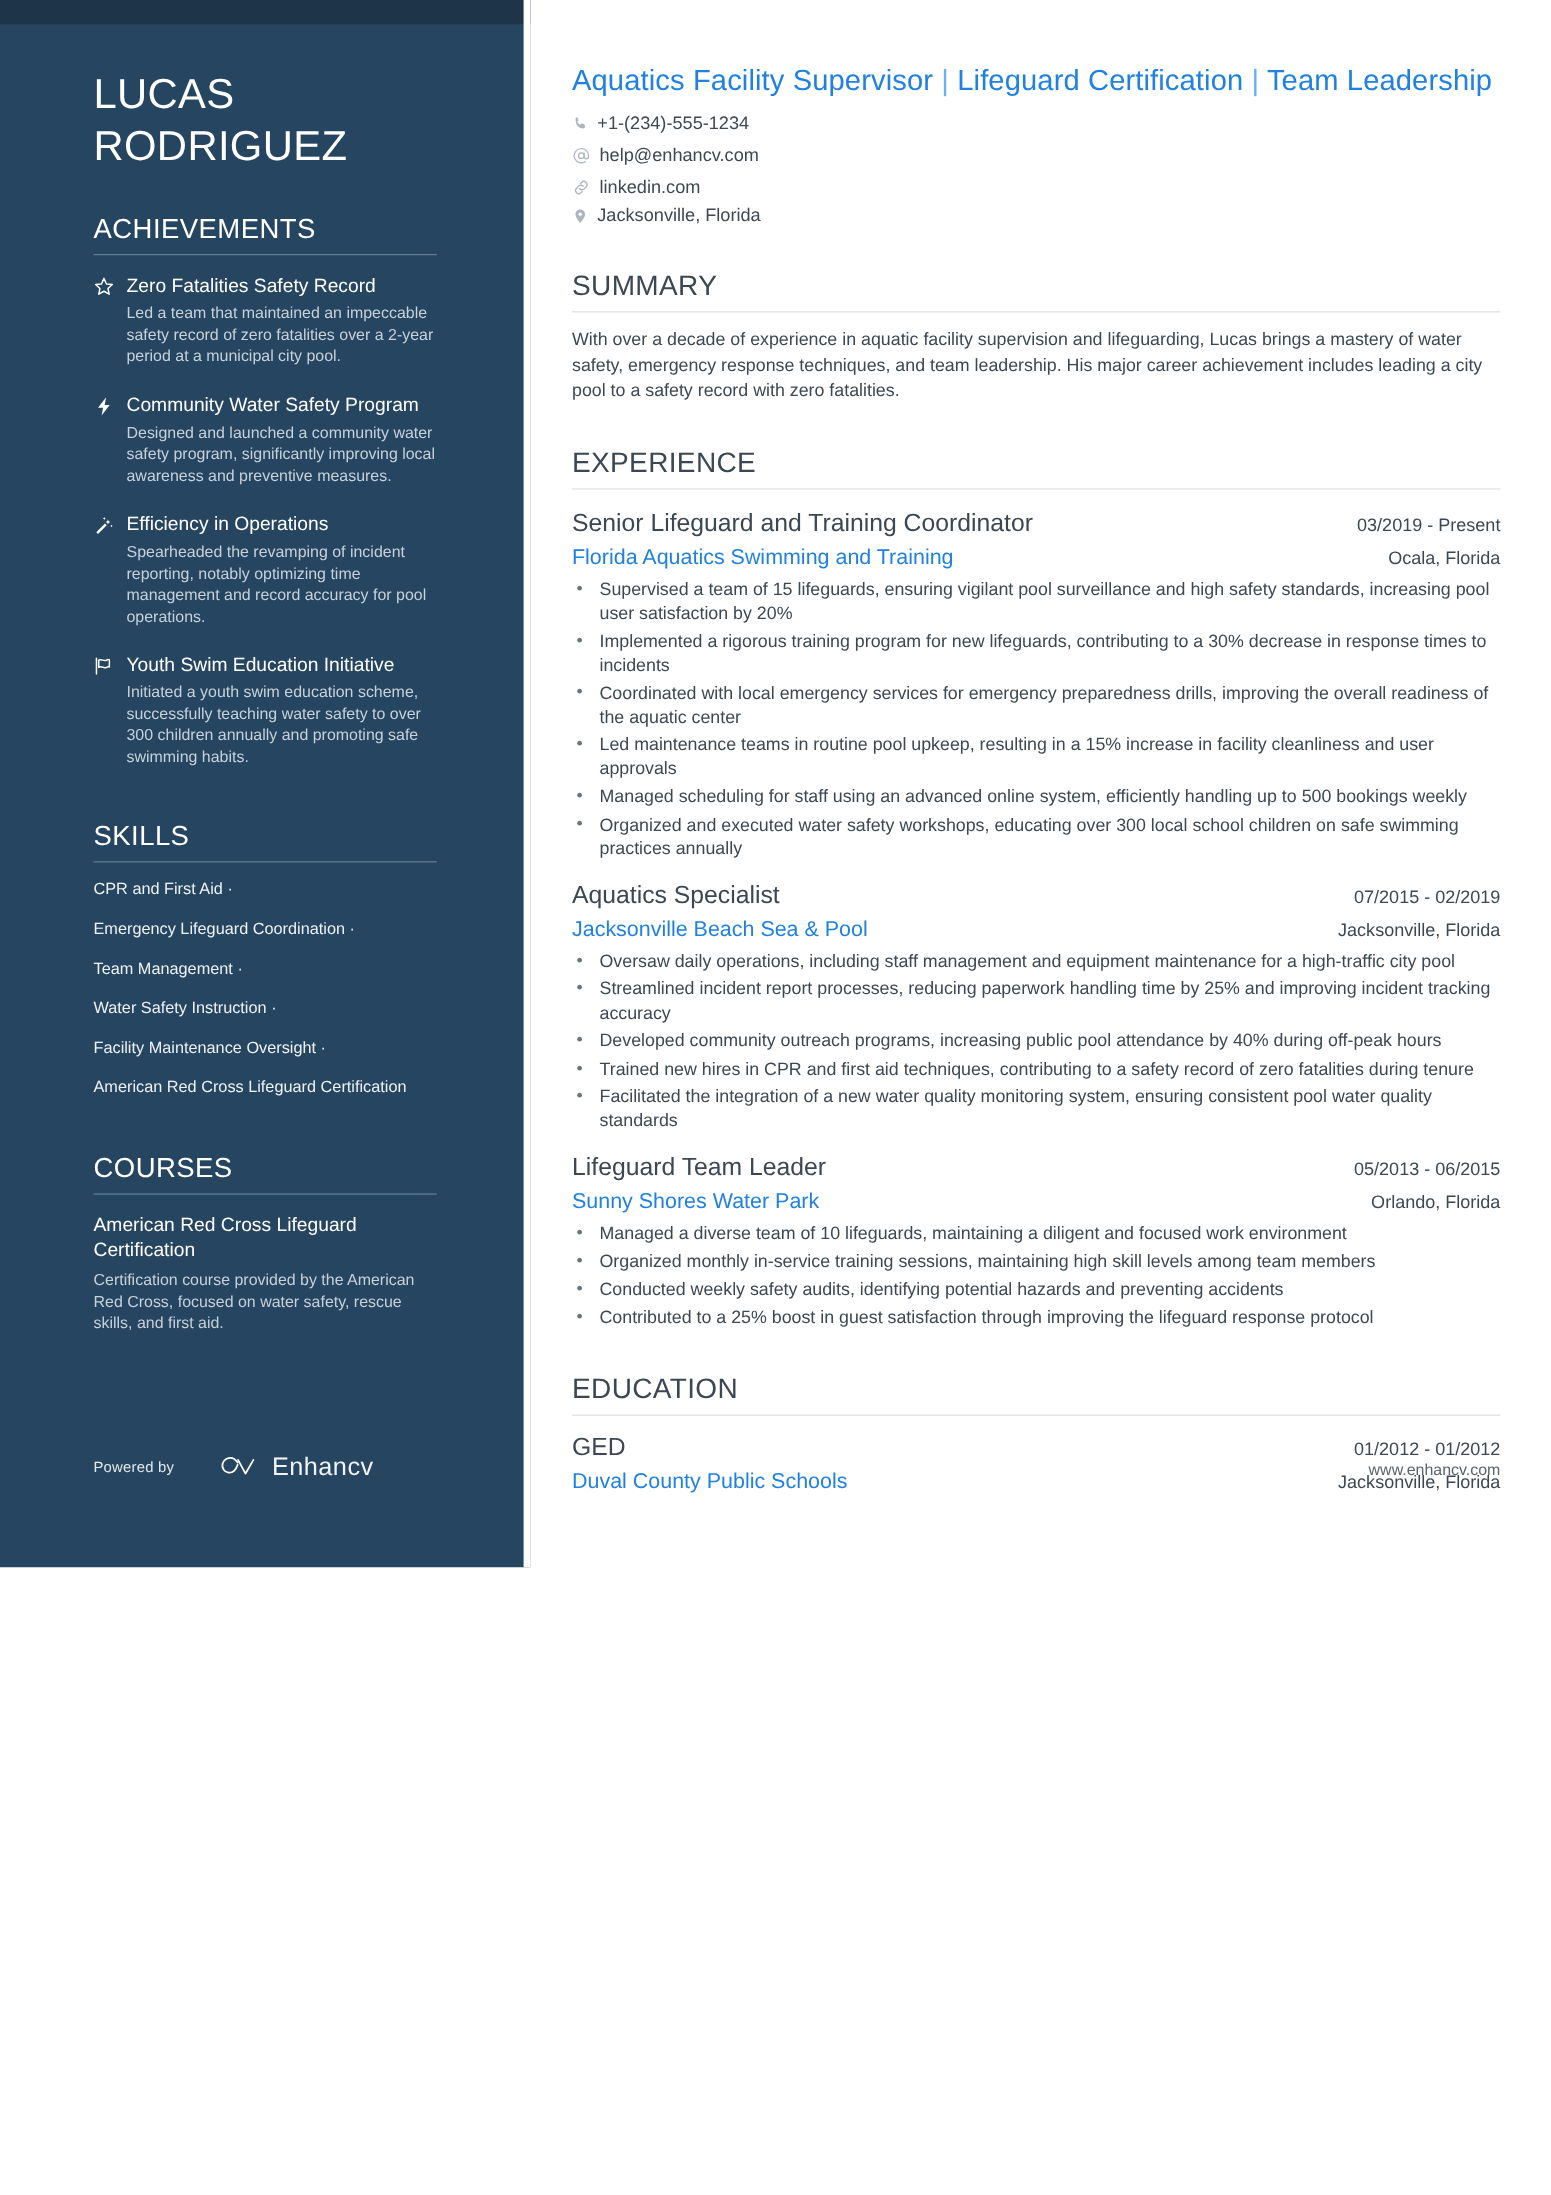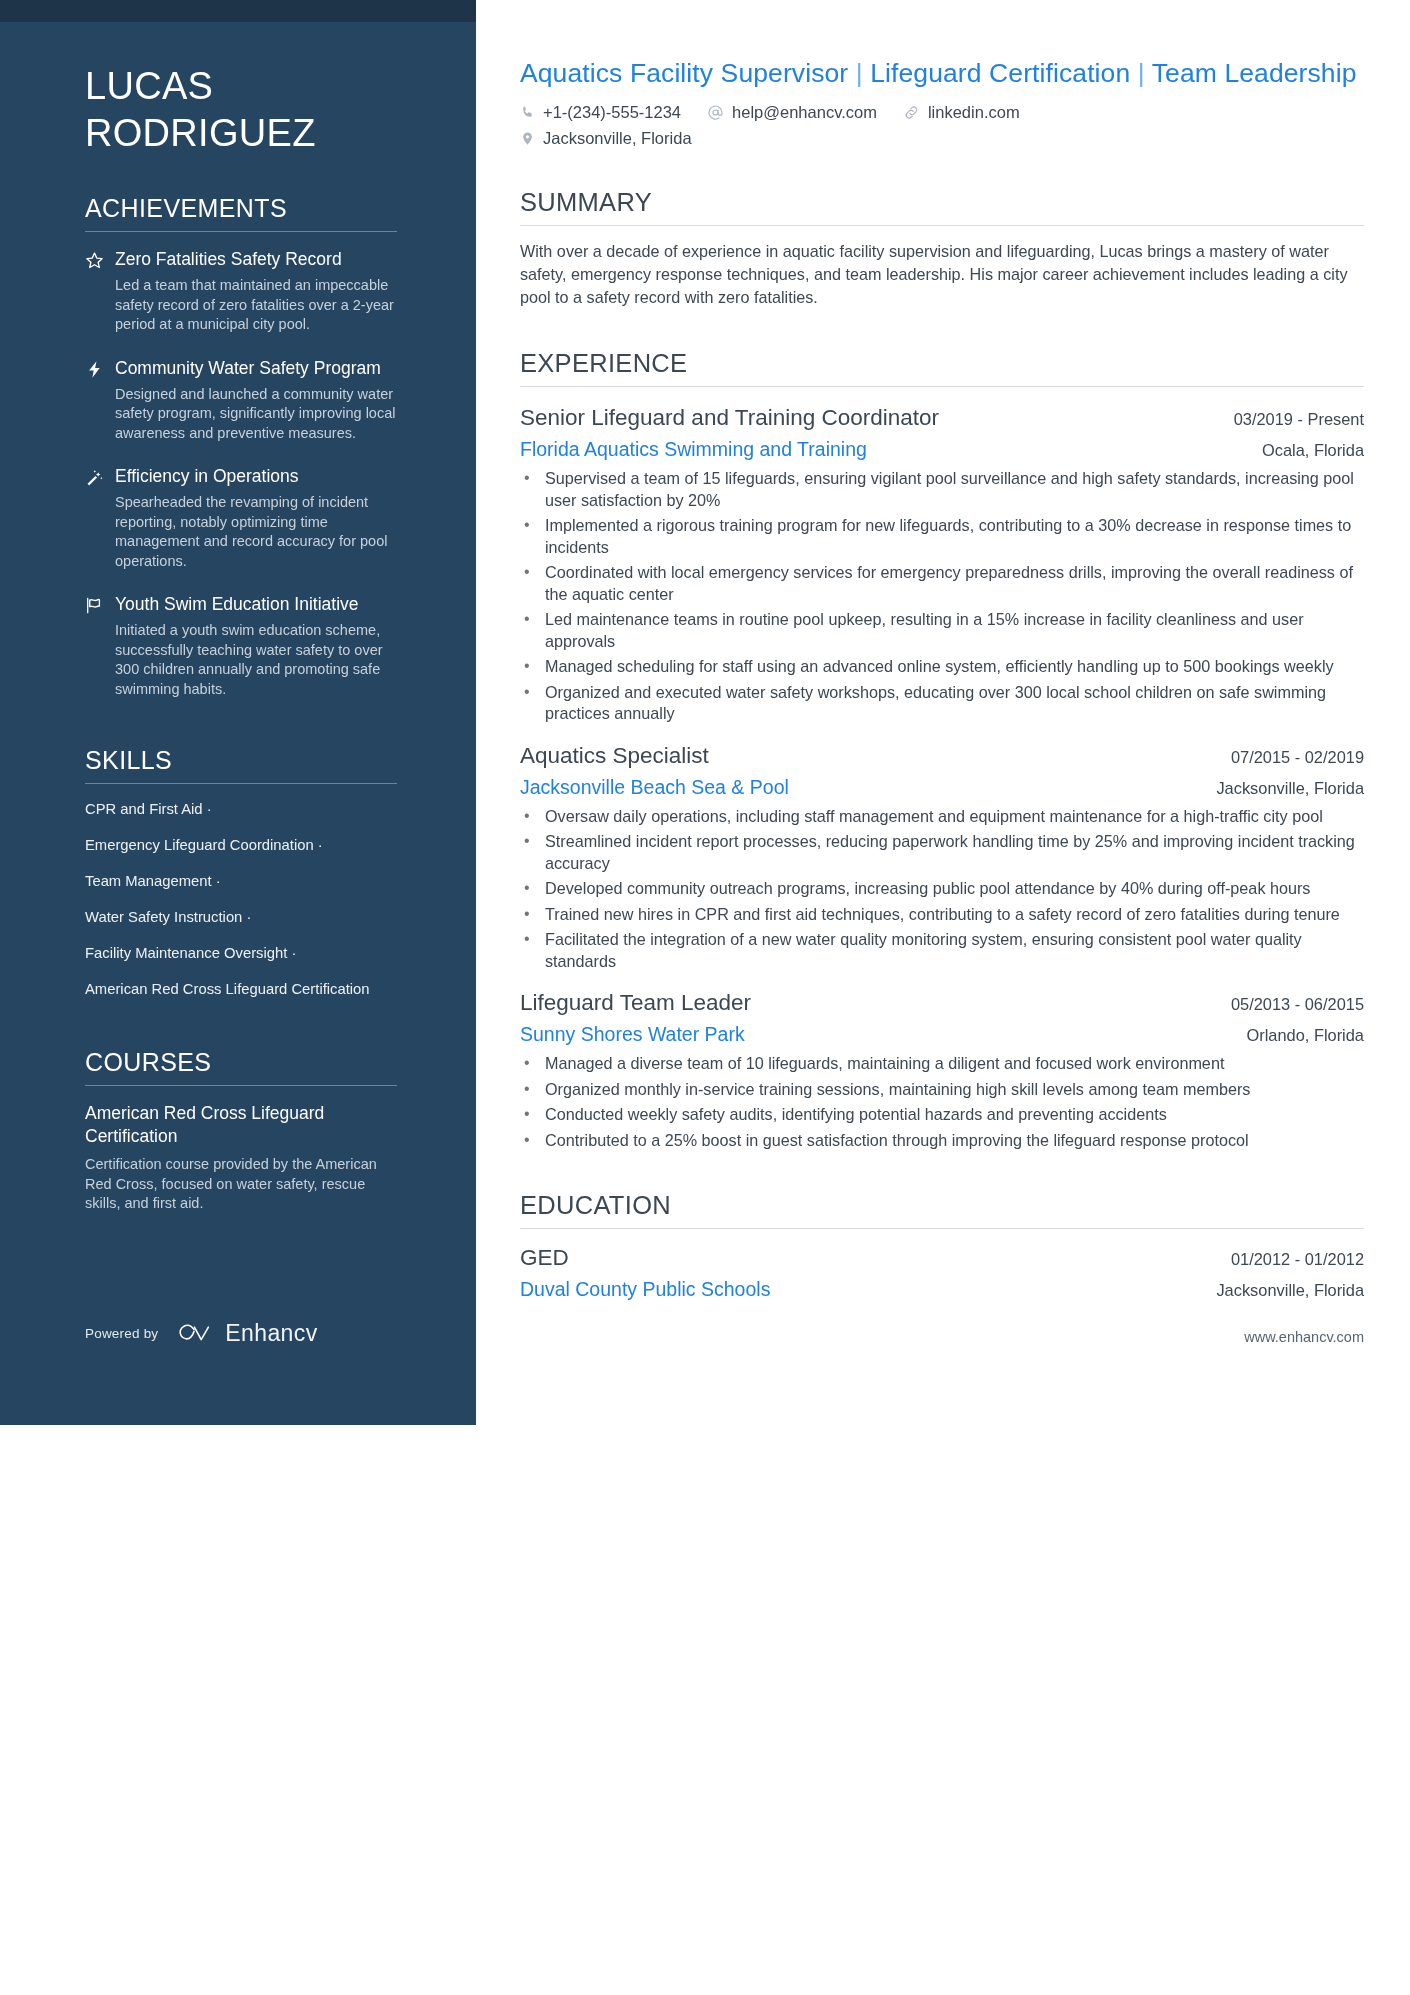--- a/index.html
+++ b/index.html
@@ -115,21 +115,21 @@
     color: #c7d1da;
   }
 
   
   .sidebar-footer {
     position: absolute;
     left: 85px;
     bottom: 78px;
     display: flex;
     align-items: center;
-    gap: 16px;
+    gap: 38px;
   }
   .powered-by {
     font-size: 13.5px;
     color: #e3e9ee;
     letter-spacing: .2px;
   }
   .enhancv-logo { display: flex; align-items: center; gap: 11px; }
   .enhancv-logo svg { display: block; }
   .enhancv-word {
     font-size: 23px;
@@ -153,20 +153,21 @@
     letter-spacing: .1px;
   }
   .headline .bar { color: #68b0ef; }
 
   .contact-rows { margin-top: 11px; }
   .contact-row {
     display: flex;
     flex-wrap: wrap;
     gap: 6px 26px;
     margin-bottom: 3px;
+    flex-direction: column;
   }
   .contact-item {
     display: inline-flex;
     align-items: center;
     gap: 8px;
     font-size: 16.5px;
     line-height: 23px;
     color: #3d4852;
   }
   .contact-item svg { display: block; flex: 0 0 auto; color: #adb6bf; }

